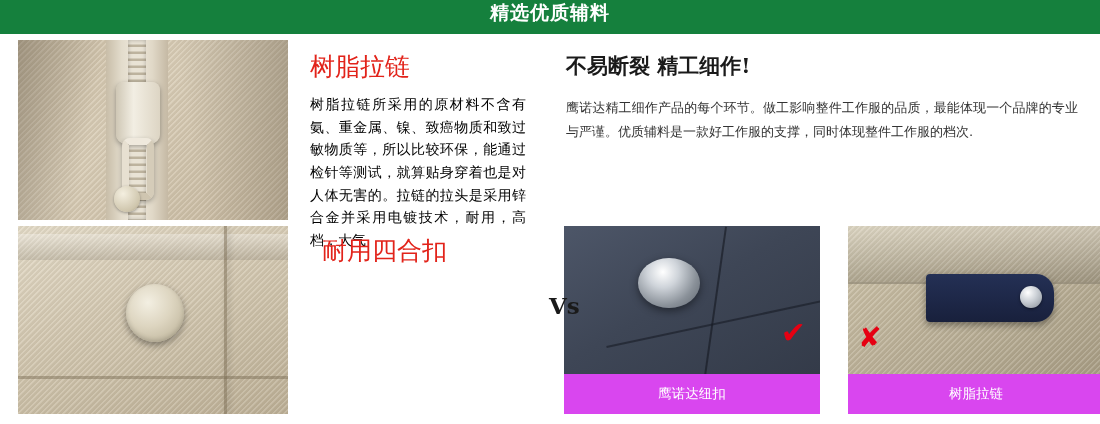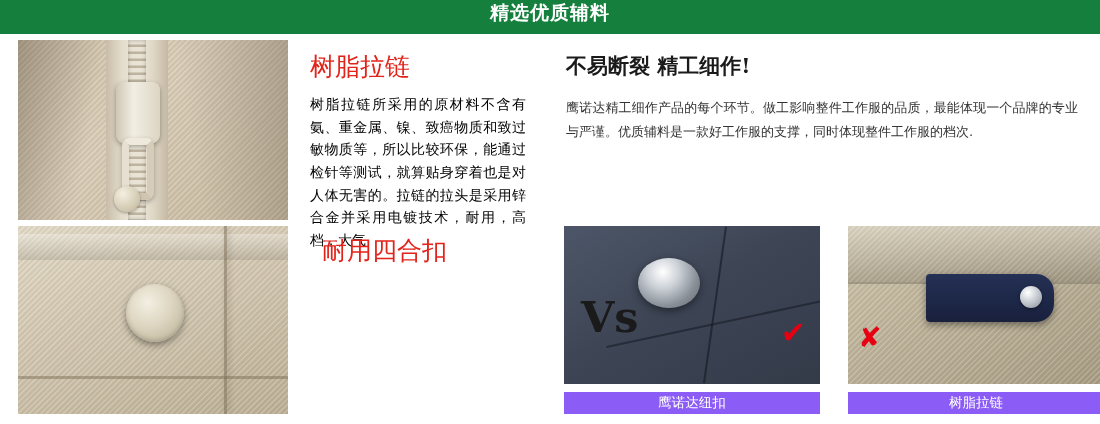--- a/index.html
+++ b/index.html
@@ -202,22 +202,22 @@
   .card.second { margin-left: 16px; }
   .card-photo {
     position: absolute;
     left: 0; top: 0;
     width: 256px; height: 158px;
     overflow: hidden;
   }
   .card-caption {
     position: absolute;
     left: 0; bottom: 0;
-    width: 256px; height: 22px;
-    background: #8b5cf6;
+    width: 256px; height: 40px;
+    background: #d946ef;
     color: #ffffff;
     font-size: 13.5px;
     display: flex;
     align-items: center;
     justify-content: center;
     font-family: "DejaVu Sans", "Liberation Sans", sans-serif;
   }
   .navy-bg {
     position: absolute; inset: 0;
     background: linear-gradient(150deg,#4d5668 0%, #3e4656 45%, #333a48 100%);
@@ -264,26 +264,25 @@
     position: absolute;
     left: 172px; top: 60px;
     width: 22px; height: 22px;
     border-radius: 50%;
     background: radial-gradient(circle at 36% 30%, #ffffff, #c9ced4 45%, #868d95 100%);
     box-shadow: 0 1px 3px rgba(0,0,0,.5);
   }
   .vs-mark {
     position: absolute;
     left: 549px; top: 292px;
-    font-size: 43px;
+    font-size: 23px;
     font-weight: bold;
     color: #1a1a1a;
     font-family: "DejaVu Serif", "Liberation Serif", serif;
     z-index: 5;
-    margin-left: 32px;
   }
   .tick-mark {
     position: absolute;
     right: 14px; bottom: 36px;
     color: #e60012;
     font-size: 30px;
     font-weight: bold;
     line-height: 1;
     font-family: "DejaVu Sans", sans-serif;
   }

